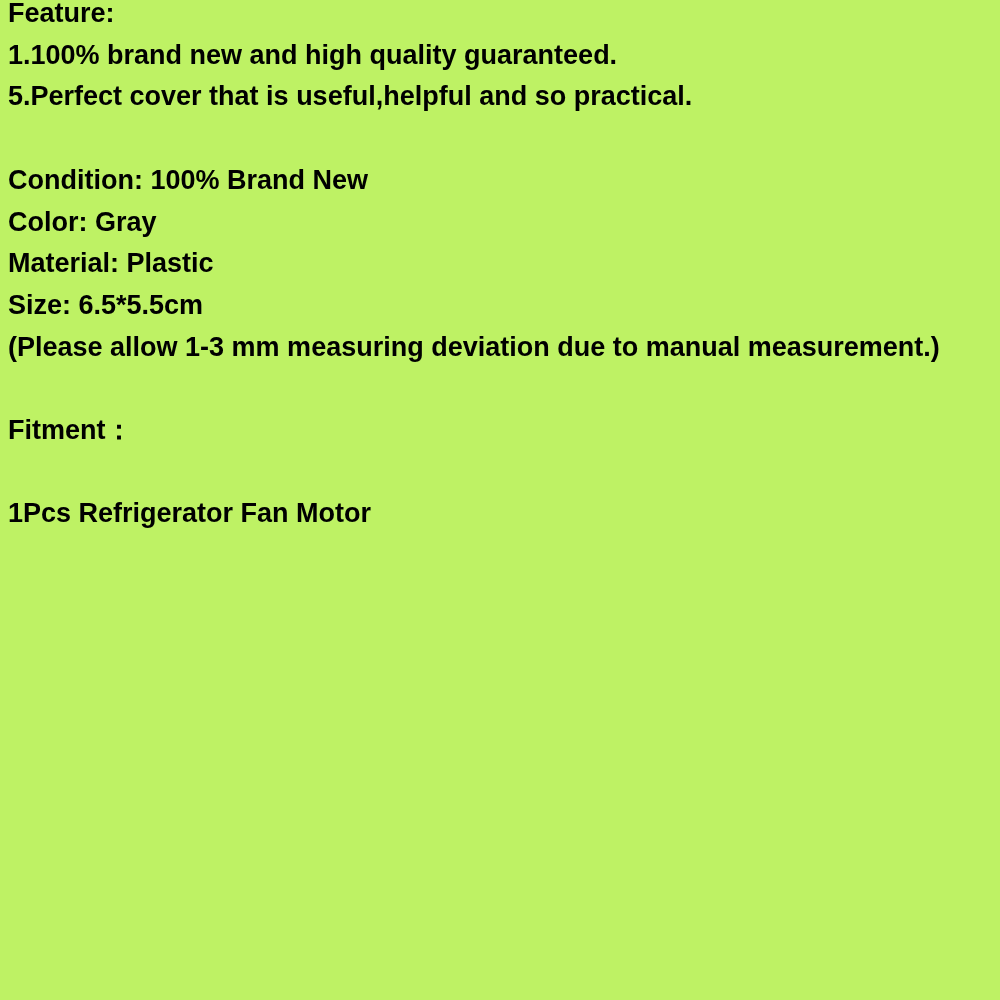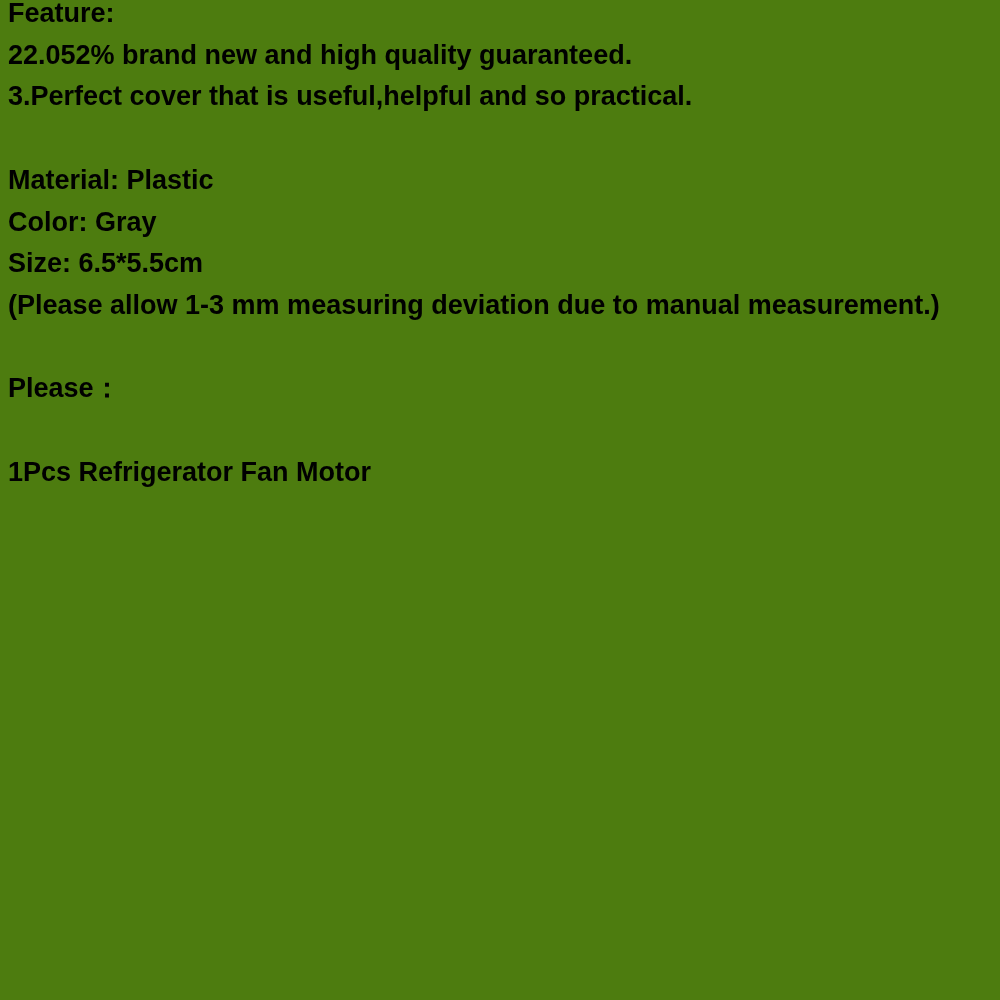--- a/index.html
+++ b/index.html
@@ -4,21 +4,21 @@
 <style>
   html, body {
     margin: 0;
     padding: 0;
     background: #ffffff;
   }
   .sheet {
     position: relative;
     width: 1000px;
     height: 1000px;
-    background: #4d7c0f;
+    background: #bef264;
     color: #000000;
     overflow: hidden;
     font-family: "Liberation Sans", sans-serif;
     font-weight: 700;
     font-size: 27px;
     line-height: 41.7px;
   }
   .lines {
     position: absolute;
     top: -7px;
@@ -30,25 +30,26 @@
     white-space: pre;
     letter-spacing: 0px;
   }
 </style>
 </head>
 <body>
 
 <div class="sheet">
   <div class="lines">
       <div class="line">Feature:</div>
-      <div class="line">22.052% brand new and high quality guaranteed.</div>
-      <div class="line">3.Perfect cover that is useful,helpful and so practical.</div>
+      <div class="line">1.100% brand new and high quality guaranteed.</div>
+      <div class="line">5.Perfect cover that is useful,helpful and so practical.</div>
       <div class="line"></div>
+      <div class="line">Condition: 100% Brand New</div>
+      <div class="line">Color: Gray</div>
       <div class="line">Material: Plastic</div>
-      <div class="line">Color: Gray</div>
       <div class="line">Size: 6.5*5.5cm</div>
       <div class="line">(Please allow 1-3 mm measuring deviation due to manual measurement.)</div>
       <div class="line"></div>
-      <div class="line">Please：</div>
+      <div class="line">Fitment：</div>
       <div class="line"></div>
       <div class="line">1Pcs Refrigerator Fan Motor</div>
     </div>
 </div>
 
 </body></html>

